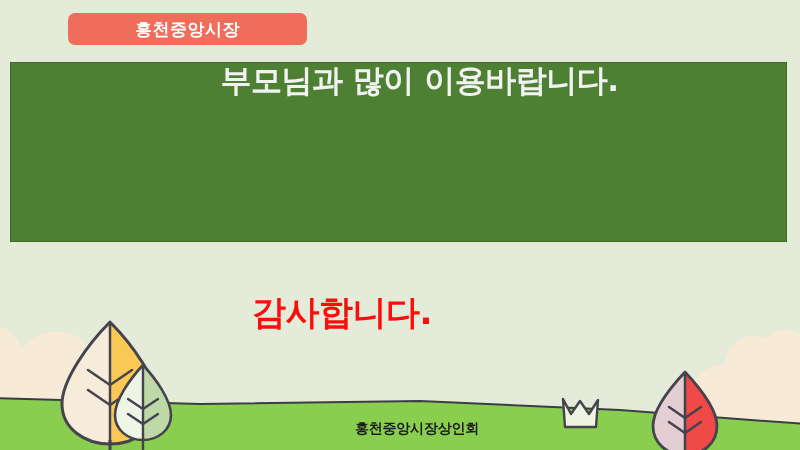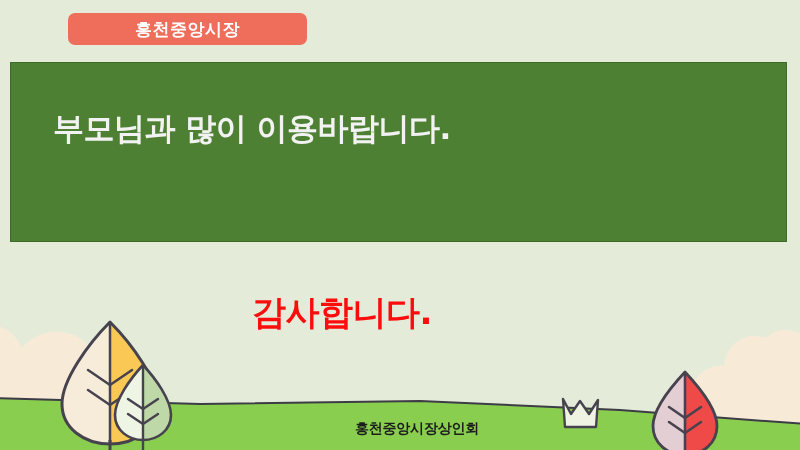--- a/index.html
+++ b/index.html
@@ -59,21 +59,20 @@
     position: absolute;
     left: 10px;
     top: 62px;
     width: 777px;
     height: 180px;
     background: #4e8033;
     border: 1px solid #3f6b2a;
     box-sizing: border-box;
     z-index: 4;
     display: flex;
-    flex-direction: column;
     justify-content: center;
     padding: 0 0 0 42px;
   }
   .panel-line {
     color: #f2f2f2;
     font-size: 31px;
     font-weight: bold;
     line-height: 1.15;
     letter-spacing: -0.5px;
     white-space: nowrap;

